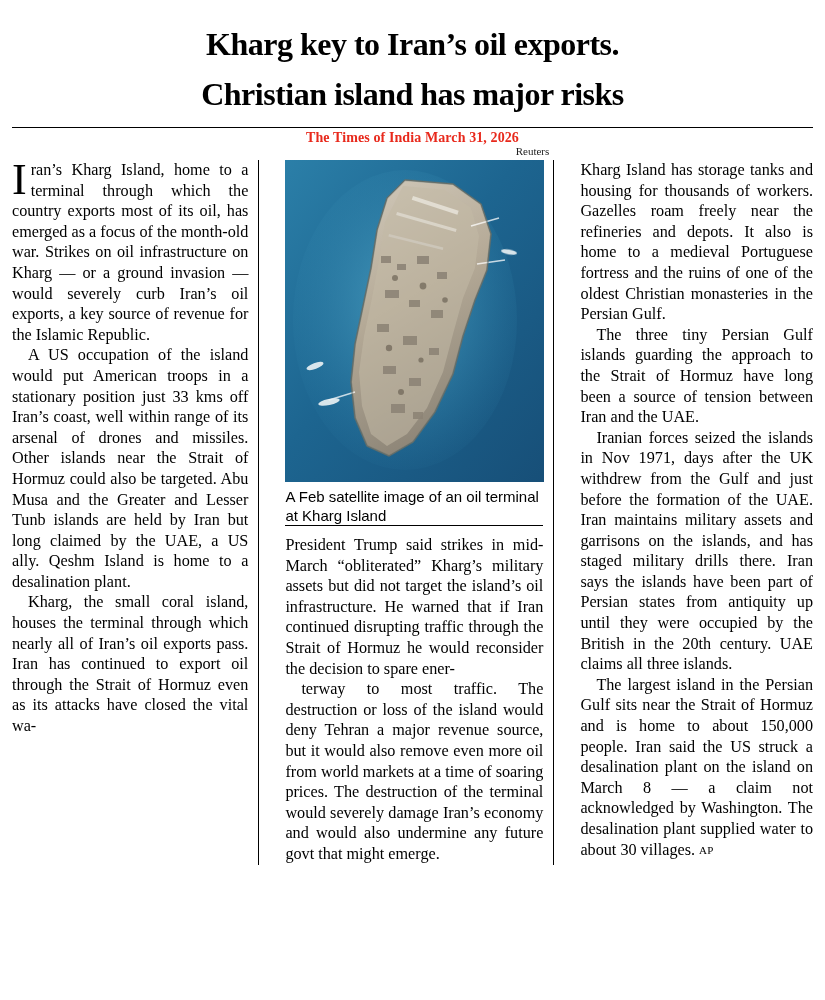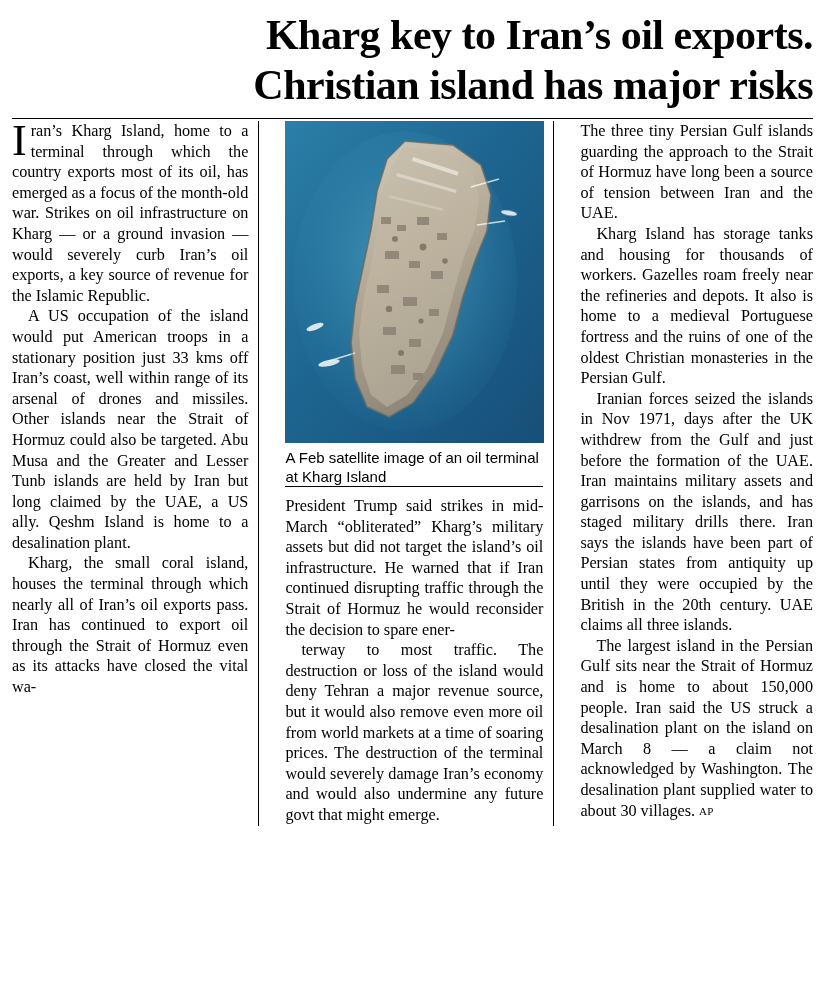--- a/index.html
+++ b/index.html
@@ -17,25 +17,25 @@
   .page {
     position: relative;
     width: 825px;
     height: 1000px;
     box-sizing: border-box;
     padding: 10px 12px 0 12px;
   }
   .headline {
     font-family: "Liberation Serif", serif;
     font-weight: 700;
-    font-size: 42px;
+    font-size: 32px;
     line-height: 50px;
     letter-spacing: -0.5px;
-    text-align: right;
-    margin: 0 0 0 0;
+    text-align: center;
+    margin: 9px 0 0 0;
     white-space: nowrap;
   }
   .headline .line2 {
     display: block;
   }
   .rule-top {
     border-bottom: 1px solid #000;
     margin: 8px 0 0 0;
   }
   .credit-bar {
@@ -139,20 +139,24 @@
 
 <div class="page">
 
   <h1 class="headline">
     <span>Kharg key to Iran’s oil exports.</span>
     <span class="line2">Christian island has major risks</span>
   </h1>
 
   <div class="rule-top"></div>
 
+  <div class="credit-bar">
+    <div class="source-line">The Times of India March 31, 2026</div>
+    <div class="agency-line">Reuters</div>
+  </div>
 
   <div class="columns">
 
     <div class="col col-left">
       <p class="dropcap">Iran’s Kharg Island, home to a terminal through which the country exports most of its oil, has emerged as a focus of the month-old war. Strikes on oil infrastructure on Kharg — or a ground invasion — would severely curb Iran’s oil exports, a key source of revenue for the Islamic Republic.</p>
       <p>A US occupation of the island would put American troops in a stationary position just 33 kms off Iran’s coast, well within range of its arsenal of drones and missiles. Other islands near the Strait of Hormuz could also be targeted. Abu Musa and the Greater and Lesser Tunb islands are held by Iran but long claimed by the UAE, a US ally. Qeshm Island is home to a desalination plant.</p>
       <p>Kharg, the small coral island, houses the terminal through which nearly all of Iran’s oil exports pass. Iran has continued to export oil through the Strait of Hormuz even as its attacks have closed the vital wa-</p>
     </div>
 
     <div class="col col-mid">
@@ -228,20 +232,20 @@
         </div>
       </div>
       <div class="caption">A Feb satellite image of an oil terminal at Kharg Island</div>
       <div class="mid-text">
         <p>President Trump said strikes in mid-March “obliterated” Kharg’s military assets but did not target the island’s oil infrastructure. He warned that if Iran continued disrupting traffic through the Strait of Hormuz he would reconsider the decision to spare ener-</p>
         <p>terway to most traffic. The destruction or loss of the island would deny Tehran a major revenue source, but it would also remove even more oil from world markets at a time of soaring prices. The destruction of the terminal would severely damage Iran’s economy and would also undermine any future govt that might emerge.</p>
       </div>
     </div>
 
     <div class="col col-right">
+      <p>Kharg Island has storage tanks and housing for thousands of workers. Gazelles roam freely near the refineries and depots. It also is home to a medieval Portuguese fortress and the ruins of one of the oldest Christian monasteries in the Persian Gulf.</p>
       <p>The three tiny Persian Gulf islands guarding the approach to the Strait of Hormuz have long been a source of tension between Iran and the UAE.</p>
-      <p>Kharg Island has storage tanks and housing for thousands of workers. Gazelles roam freely near the refineries and depots. It also is home to a medieval Portuguese fortress and the ruins of one of the oldest Christian monasteries in the Persian Gulf.</p>
       <p>Iranian forces seized the islands in Nov 1971, days after the UK withdrew from the Gulf and just before the formation of the UAE. Iran maintains military assets and garrisons on the islands, and has staged military drills there. Iran says the islands have been part of Persian states from antiquity up until they were occupied by the British in the 20th century. UAE claims all three islands.</p>
       <p><span>The largest island in the Persian Gulf sits near the Strait of Hormuz and is home to about 150,000 people. Iran said the US struck a desalination plant on the island on March 8 — a claim not acknowledged by Washington. The desalination plant supplied water to about 30 villages.</span> <span class="ap">AP</span></p>
     </div>
 
   </div>
 </div>
 
 </body></html>

